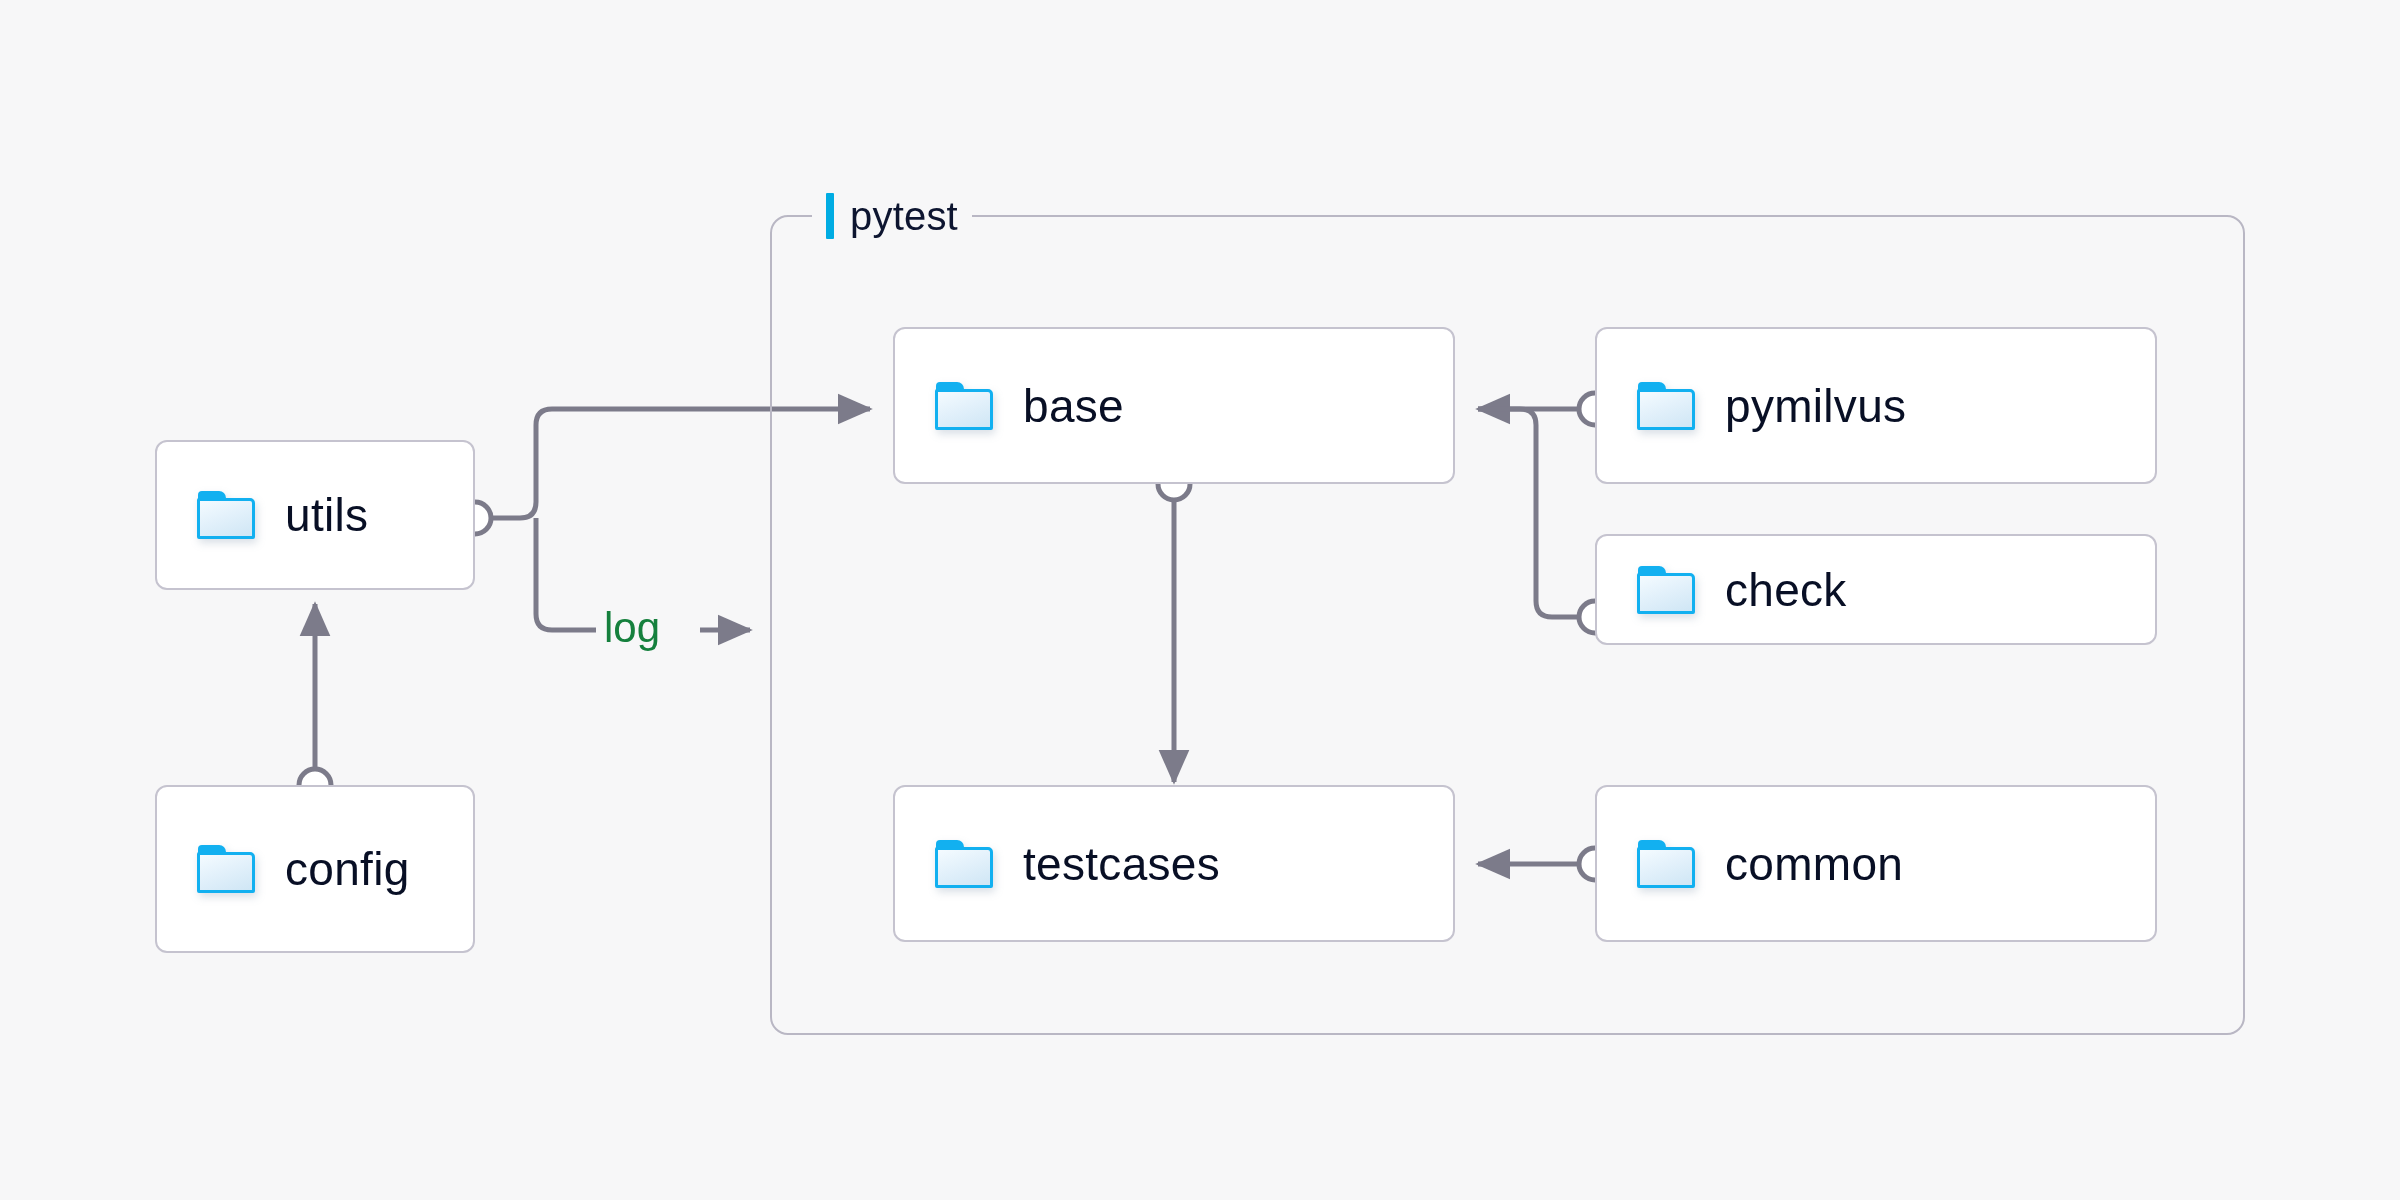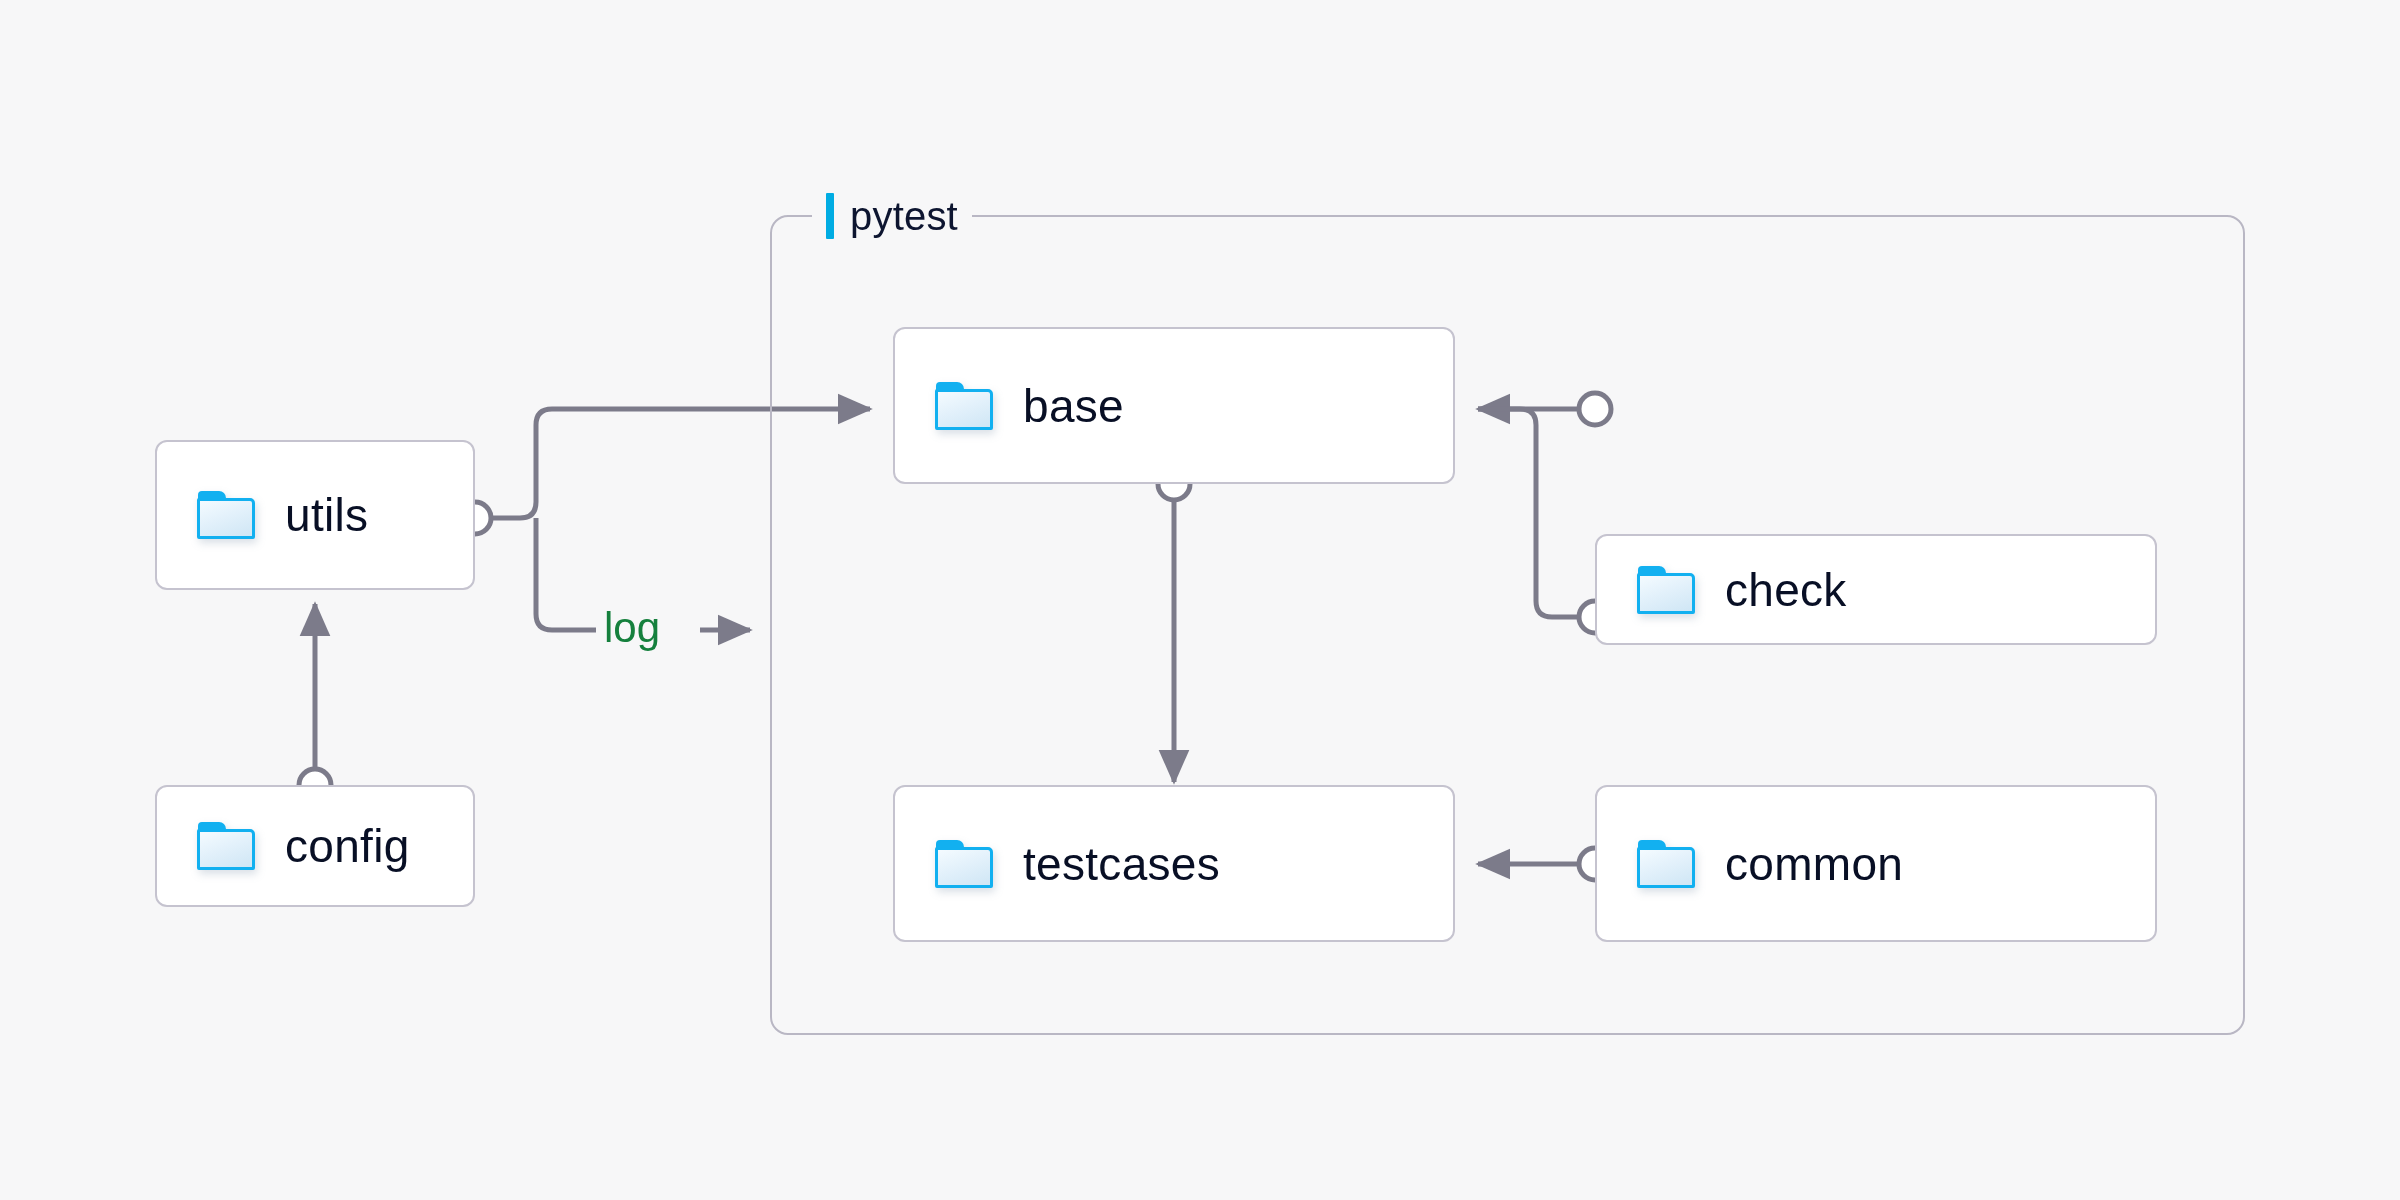--- a/index.html
+++ b/index.html
@@ -168,21 +168,21 @@
   </div>
 
   <div class="node" style="left:155px; top:440px; width:320px; height:150px;">
     <span class="folder-icon">
       <span class="tab"></span>
         <span class="body"></span>
     </span>
     <span class="node-label">utils</span>
   </div>
 
-  <div class="node" style="left:155px; top:785px; width:320px; height:122px;">
+  <div class="node" style="left:155px; top:785px; width:320px; height:168px;">
     <span class="folder-icon">
       <span class="tab"></span>
         <span class="body"></span>
     </span>
     <span class="node-label">config</span>
   </div>
 
   <div class="node" style="left:893px; top:327px; width:562px; height:157px;">
     <span class="folder-icon">
       <span class="tab"></span>
@@ -192,20 +192,27 @@
   </div>
 
   <div class="node" style="left:893px; top:785px; width:562px; height:157px;">
     <span class="folder-icon">
       <span class="tab"></span>
         <span class="body"></span>
     </span>
     <span class="node-label">testcases</span>
   </div>
 
+  <div class="node" style="left:1595px; top:327px; width:562px; height:157px;">
+    <span class="folder-icon">
+      <span class="tab"></span>
+        <span class="body"></span>
+    </span>
+    <span class="node-label">pymilvus</span>
+  </div>
 
   <div class="node" style="left:1595px; top:534px; width:562px; height:111px;">
     <span class="folder-icon">
       <span class="tab"></span>
         <span class="body"></span>
     </span>
     <span class="node-label">check</span>
   </div>
 
   <div class="node" style="left:1595px; top:785px; width:562px; height:157px;">

